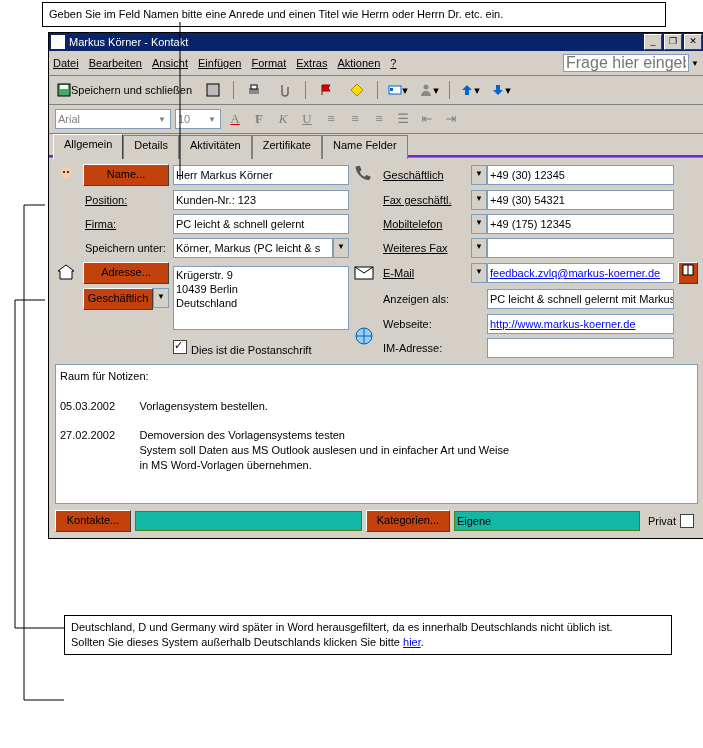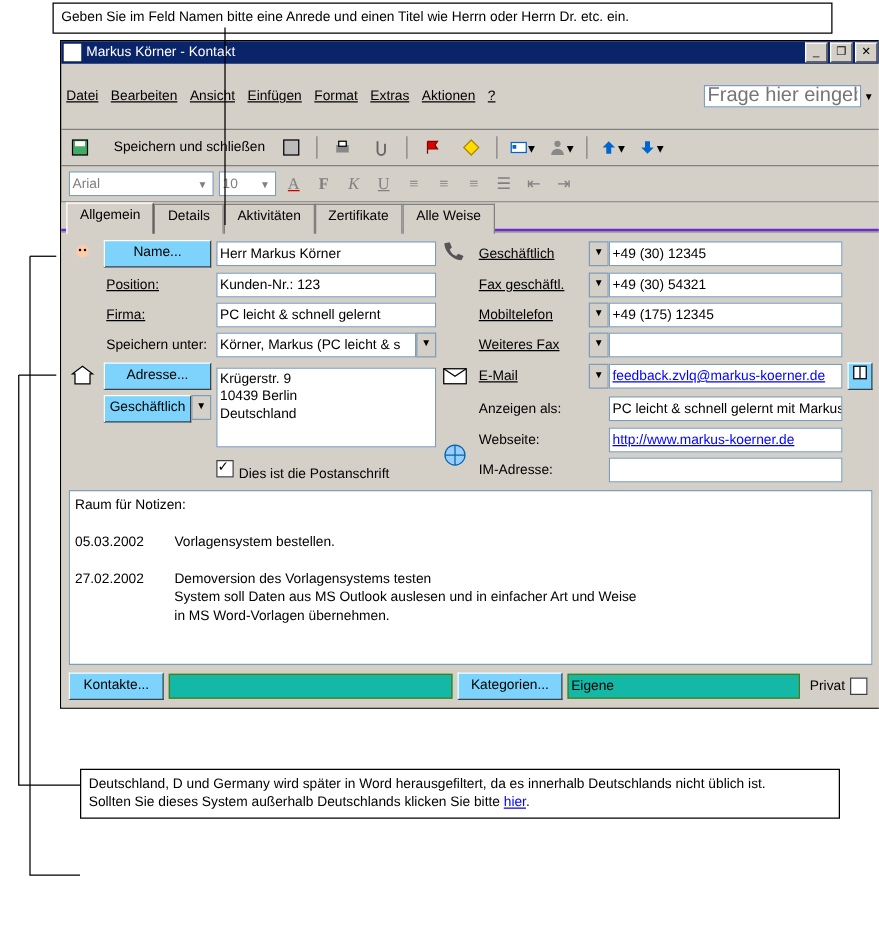--- a/index.html
+++ b/index.html
@@ -4,40 +4,40 @@
 <style>
 html,body{margin:0;padding:0;font-family:Tahoma,Arial,sans-serif;font-size:11px;background:#fff;color:#000}
 .page{width:579px;height:748px;position:relative}
 .annot{position:absolute;border:1px solid #000;padding:4px 6px;background:#fff;line-height:1.35}
 .annot a{color:#00f;text-decoration:underline}
 .window{position:absolute;left:48px;top:32px;width:655px;border:1px solid #000;background:#d4d0c8}
 .titlebar{background:#0a246a;color:#fff;height:18px;line-height:18px;padding:0 2px;display:flex;align-items:center}
 .titlebar .icon{width:14px;height:14px;background:#fff;margin-right:4px;display:inline-block}
 .titlebar .spacer{flex:1}
 .titlebar .wbtn{width:16px;height:14px;background:#d4d0c8;border:1px solid #fff;border-right-color:#404040;border-bottom-color:#404040;margin-left:2px;text-align:center;font-size:9px;line-height:12px;color:#000}
-.menubar{display:flex;align-items:center;height:20px;padding:16px 4px;border-bottom:1px solid #808080}
+.menubar{display:flex;align-items:center;height:20px;padding:2px 4px;border-bottom:1px solid #808080}
 .menubar .mitem{margin-right:10px;text-decoration:underline;text-decoration-color:#000}
 .menubar .ask{margin-left:auto;width:120px;height:16px;border:1px solid #7f9db9;background:#fff;color:#808080;padding:0 2px;font-size:16px}
 .menubar .ddab{width:10px;font-size:8px;color:#000;text-align:center;margin-left:1px}
 .tb{display:flex;align-items:center;height:24px;padding:2px 4px;border-bottom:1px solid #808080;gap:3px}
 .tbtn{height:20px;min-width:20px;border:1px solid transparent;display:inline-flex;align-items:center;justify-content:center;padding:0 3px;color:#000}
 .tbtn svg{display:block}
 .tsep{width:1px;height:18px;background:#808080;margin:0 3px}
 .dis{color:#808080}
 .fontrow{display:flex;align-items:center;height:24px;padding:2px 6px;gap:4px;border-bottom:1px solid #808080}
 .combo{height:18px;border:1px solid #7f9db9;background:#fff;display:inline-flex;align-items:center;padding:0 2px;color:#808080}
 .combo .cdrop{width:12px;text-align:center;font-size:8px;color:#808080}
 .fbtn{width:20px;height:18px;display:inline-flex;align-items:center;justify-content:center;color:#808080;font-family:"Times New Roman",serif;font-size:13px}
 .tabs{display:flex;height:21px;background:#d4d0c8;padding-left:4px;border-bottom:2px solid #6d28d9}
 .tab{height:20px;padding:3px 10px 0;border:1px solid #808080;border-bottom:none;background:#d4d0c8;margin-right:0;position:relative;top:1px}
 .tab.active{background:#d4d0c8;border-top:1px solid #fff;border-left:1px solid #fff;border-right:1px solid #404040;top:0;height:21px;z-index:2}
 .form{background:#d4d0c8;padding:6px;border-top:1px solid #808080}
 .fgrid{display:grid;grid-template-columns:24px 86px 176px 24px 86px 12px 1fr 20px;column-gap:4px;row-gap:4px;align-items:center}
 .hicon{width:22px;height:22px}
-.btn3d{height:20px;border:1px solid #fff;border-right-color:#404040;border-bottom-color:#404040;background:#7dd3fc;text-align:center;line-height:18px;padding:0 2px;overflow:hidden;white-space:nowrap;text-overflow:ellipsis}
+.btn3d{height:20px;border:1px solid #fff;border-right-color:#404040;border-bottom-color:#404040;background:#c2410c;text-align:center;line-height:18px;padding:0 2px;overflow:hidden;white-space:nowrap;text-overflow:ellipsis}
 .label{height:20px;line-height:20px;text-align:left;padding-left:2px;text-decoration:underline}
 .inp{height:18px;border:1px solid #7f9db9;background:#fff;padding:0 2px;line-height:18px;overflow:hidden;white-space:nowrap;text-overflow:clip}
 .dd{width:14px;height:18px;border:1px solid #7f9db9;background:#d4d0c8;text-align:center;font-size:8px;line-height:16px}
 .tarea{grid-column:3/4;height:58px;border:1px solid #7f9db9;background:#fff;padding:2px;line-height:1.25;white-space:pre}
 .link{color:#00f;text-decoration:underline}
 .chk{display:inline-block;width:12px;height:12px;border:1px solid #404040;background:#fff;margin-right:4px;position:relative}
 .chk.checked::after{content:"✓";position:absolute;top:-2px;left:0;font-size:11px}
 .notes{margin-top:6px;height:130px;border:1px solid #7f9db9;background:#fff;padding:4px;line-height:1.35;overflow:hidden;white-space:pre}
 .bottom{display:flex;align-items:center;gap:4px;margin-top:6px}
 .bottom .binp{flex:1;height:18px;border:1px solid #4d7c0f;background:#14b8a6}
@@ -72,21 +72,21 @@
     <input class="ask" placeholder="Frage hier eingeben" style="">
     <span class="ddab">▼</span>
   </div>
 
   <div class="tb">
     <span class="tbtn">
       <svg width="14" height="14">
             <rect x="1" y="1" width="12" height="12" fill="#4a6" stroke="#000"></rect>
             <rect x="3" y="2" width="8" height="4" fill="#fff"></rect>
           </svg>
-      <span style="margin-left:20px">Speichern und schließen</span>
+      <span style="margin-left:0">Speichern und schließen</span>
     </span>
     <span class="tbtn">
           <svg width="14" height="14">
             <rect x="1" y="1" width="12" height="12" fill="#bbb" stroke="#000"></rect>
           </svg>
         </span>
     <span class="tsep"></span>
     <span class="tbtn">
           <svg width="14" height="14">
             <rect x="2" y="5" width="10" height="6" fill="#888"></rect>
@@ -152,21 +152,21 @@
     <span class="fbtn">☰</span>
     <span class="fbtn">⇤</span>
     <span class="fbtn">⇥</span>
   </div>
 
   <div class="tabs">
     <div class="tab active">Allgemein</div>
     <div class="tab">Details</div>
     <div class="tab">Aktivitäten</div>
     <div class="tab">Zertifikate</div>
-    <div class="tab">Alle Weise</div>
+    <div class="tab">Name Felder</div>
   </div>
 
   <div class="form">
     <div class="fgrid">
 
       <svg class="hicon">
             <circle cx="11" cy="9" r="5" fill="#fca"></circle>
             <circle cx="9" cy="8" r="1" fill="#000"></circle>
             <circle cx="13" cy="8" r="1" fill="#000"></circle>
           </svg>

